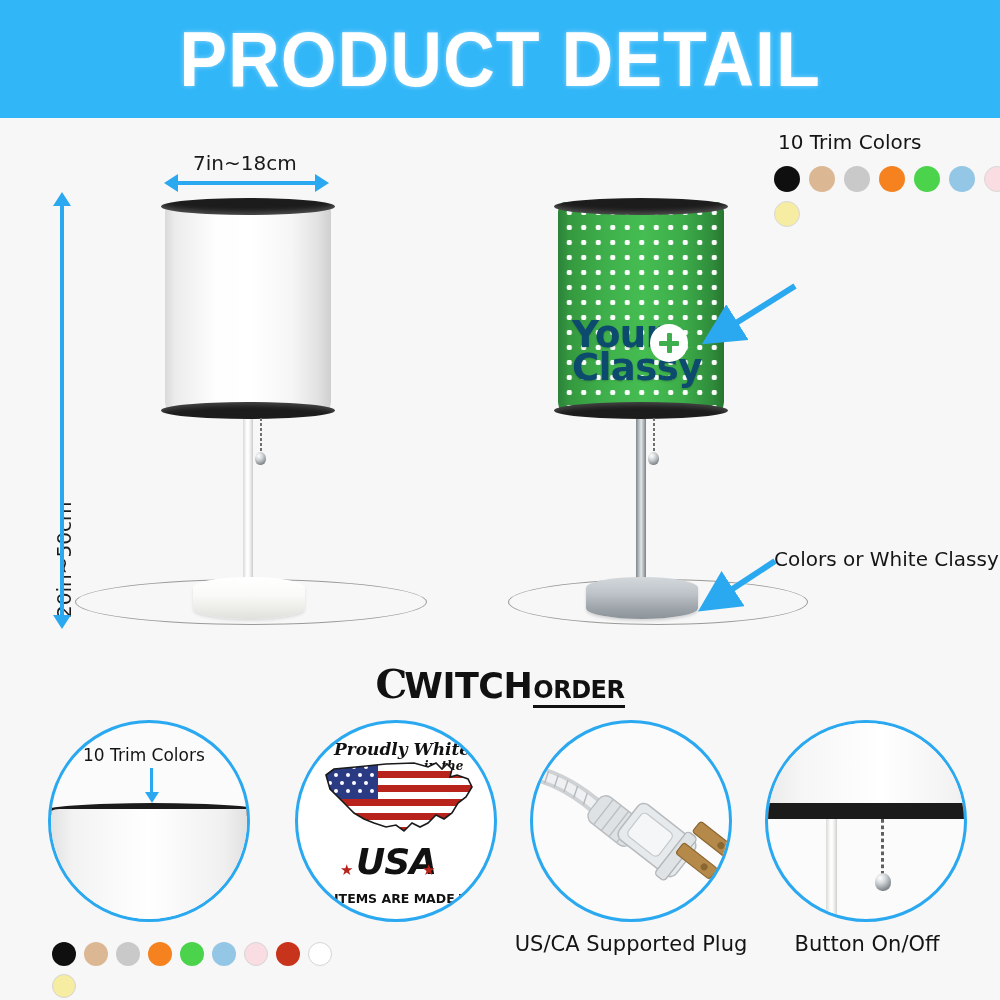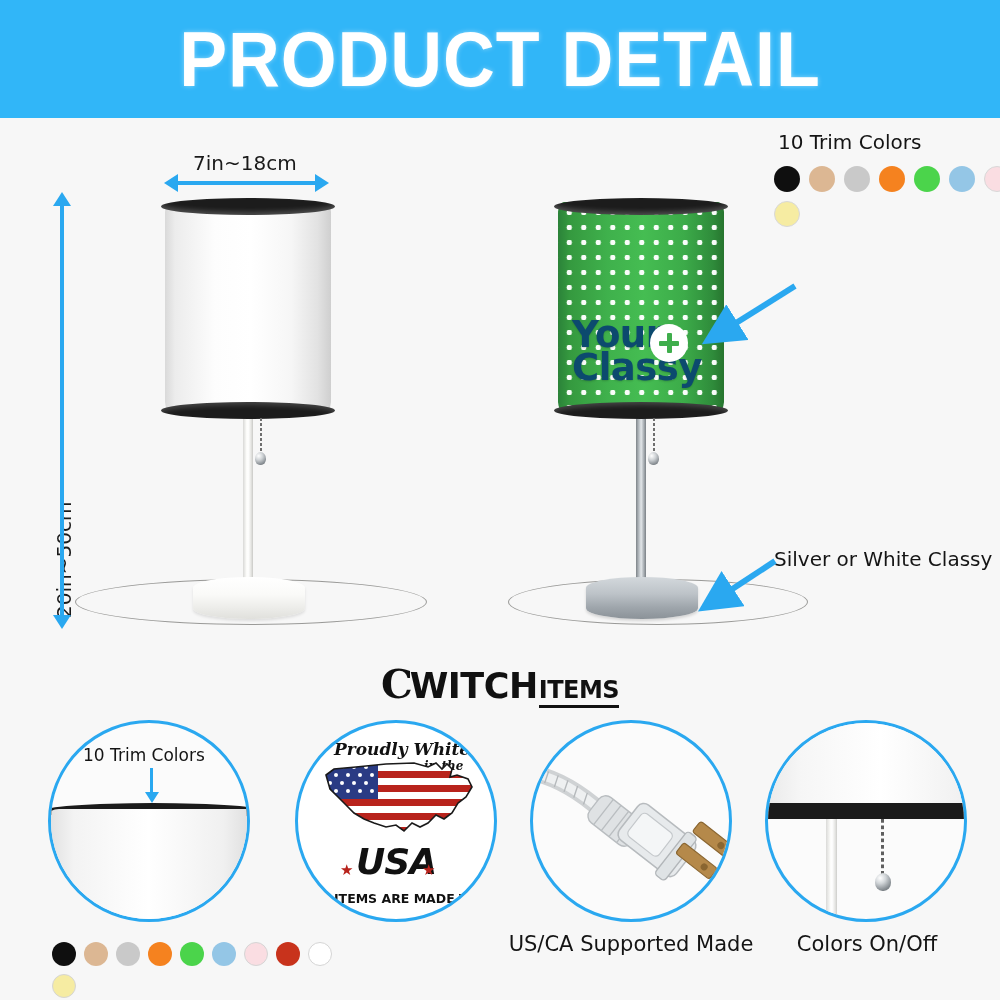--- a/index.html
+++ b/index.html
@@ -473,37 +473,37 @@
 
   <svg class="arrow-diag" style="left:690px; top:160px;" width="120" height="80">
     <defs>
       <marker id="ah1" markerWidth="7" markerHeight="7" refX="5" refY="3.5" orient="auto">
         <polygon points="0 0, 7 3.5, 0 7" fill="#2aa8f0"></polygon>
       </marker>
     </defs>
     <line x1="105" y1="8" x2="22" y2="60" stroke="#2aa8f0" stroke-width="6" marker-end="url(#ah1)"></line>
   </svg>
 
-  <div class="callout-text" style="left:774px; top:429px;">Silver or White Classy</div>
+  <div class="callout-text" style="left:774px; top:429px;">Colors or White Classy</div>
   <svg class="arrow-diag" style="left:690px; top:435px;" width="110" height="80">
     <defs>
       <marker id="ah2" markerWidth="7" markerHeight="7" refX="5" refY="3.5" orient="auto">
         <polygon points="0 0, 7 3.5, 0 7" fill="#2aa8f0"></polygon>
       </marker>
     </defs>
     <line x1="85" y1="8" x2="18" y2="52" stroke="#2aa8f0" stroke-width="6" marker-end="url(#ah2)"></line>
   </svg>
 
 </div>
 
 <div class="logo">
   <span class="logo-inner">
     <span class="logo-c">C</span>
     <span class="logo-custom">WITCH</span>
-    <span class="logo-witch">ITEMS</span>
+    <span class="logo-witch">ORDER</span>
   </span>
 </div>
 
 <div class="bottom">
 
   <div class="circle-frame" style="left:48px; top:10px; width:202px; height:202px;">
     <div class="bl-trim"></div>
     <div class="bl-shade"></div>
     <div class="bl-label">10 Trim Colors</div>
     <div class="bl-arrow-line"></div>
@@ -615,24 +615,24 @@
       </g>
 
       <g transform="rotate(38 162 118)">
         <rect x="160" y="98" width="44" height="14" rx="3" fill="#b5894a" stroke="#8a6631" stroke-width="1.2"></rect>
         <circle cx="192" cy="105" r="3.6" fill="#8a6631"></circle>
         <rect x="160" y="126" width="44" height="14" rx="3" fill="#b5894a" stroke="#8a6631" stroke-width="1.2"></rect>
         <circle cx="192" cy="133" r="3.6" fill="#8a6631"></circle>
       </g>
     </svg>
   </div>
-  <div class="panel-caption" style="left:500px; top:222px; width:262px;">US/CA Supported Made</div>
+  <div class="panel-caption" style="left:500px; top:222px; width:262px;">US/CA Supported Plug</div>
 
   <div class="circle-frame" style="left:765px; top:10px; width:202px; height:202px;">
     <div class="bo-shade"></div>
     <div class="bo-trim"></div>
     <div class="bo-pole"></div>
     <div class="bo-chain"></div>
     <div class="bo-bead"></div>
   </div>
-  <div class="panel-caption" style="left:742px; top:222px; width:250px;">Colors On/Off</div>
+  <div class="panel-caption" style="left:742px; top:222px; width:250px;">Button On/Off</div>
 
 </div>
 
 </body></html>

